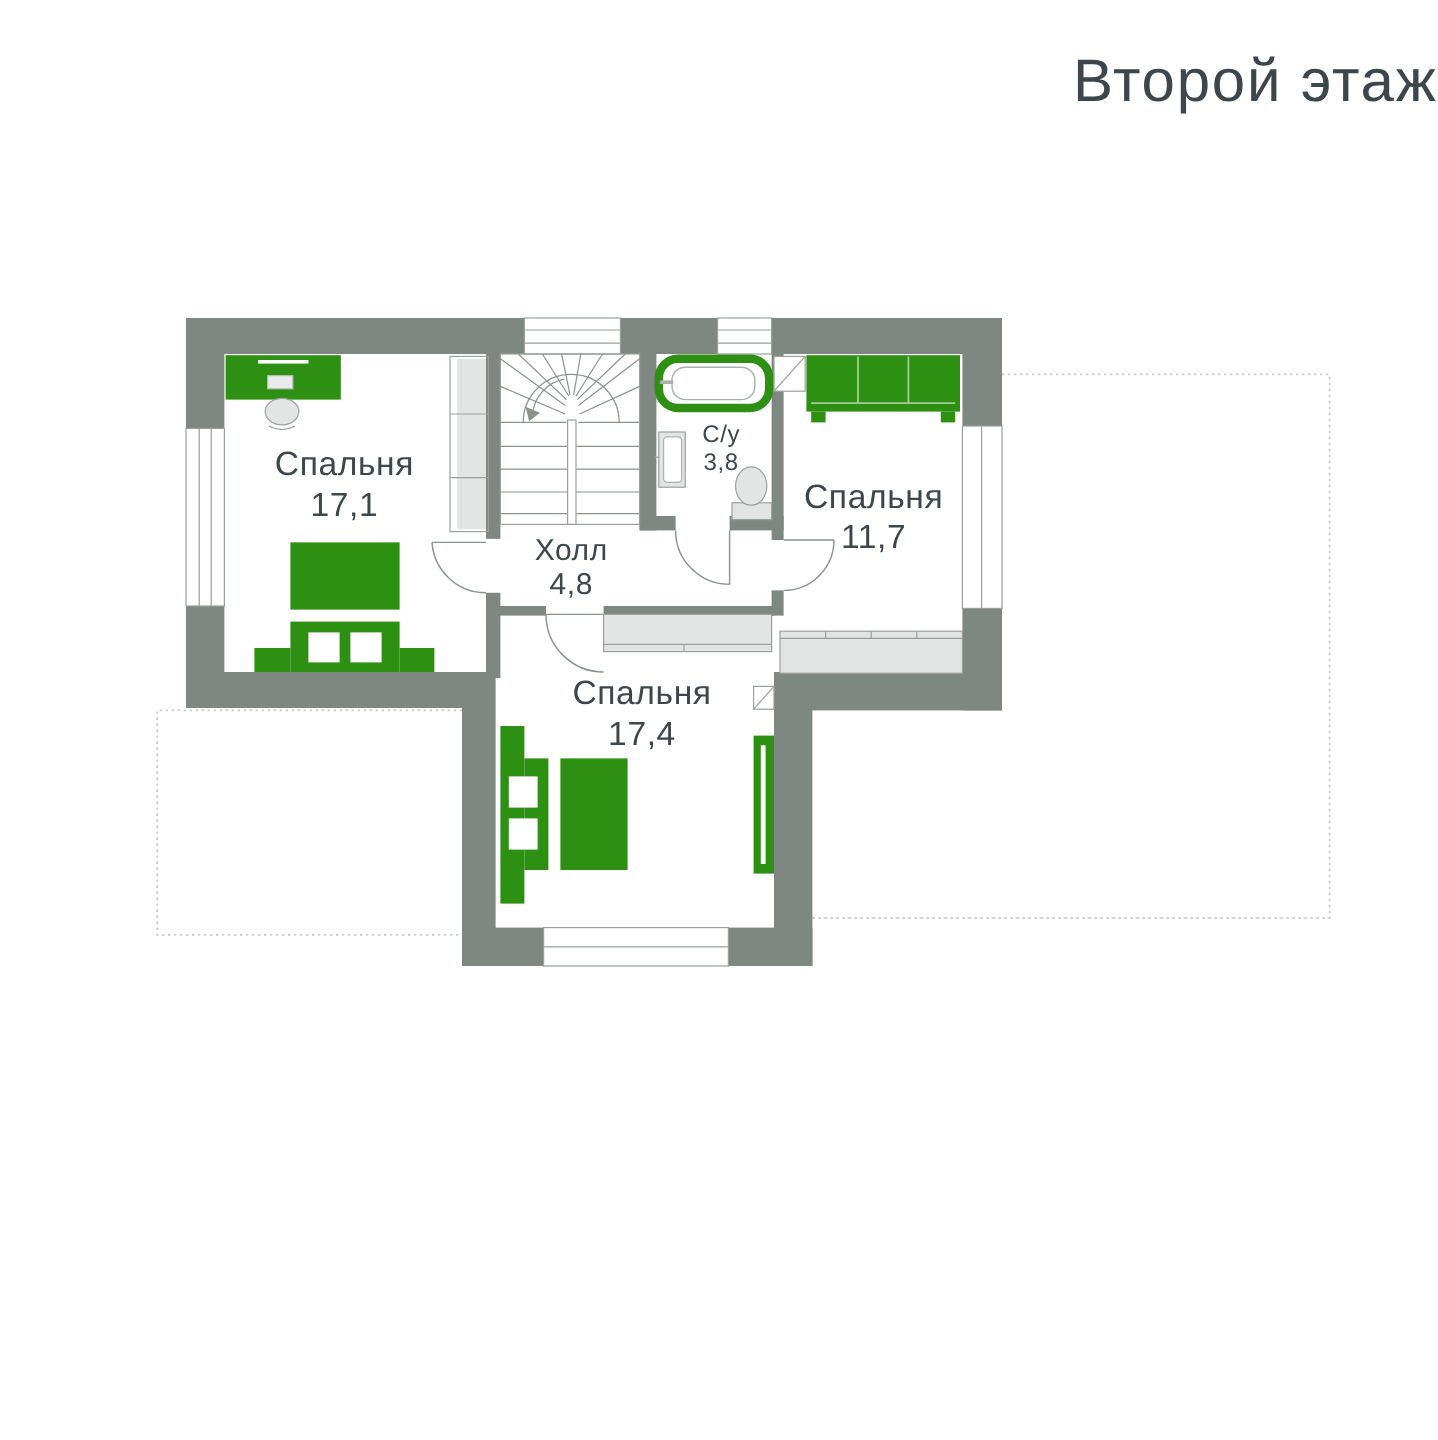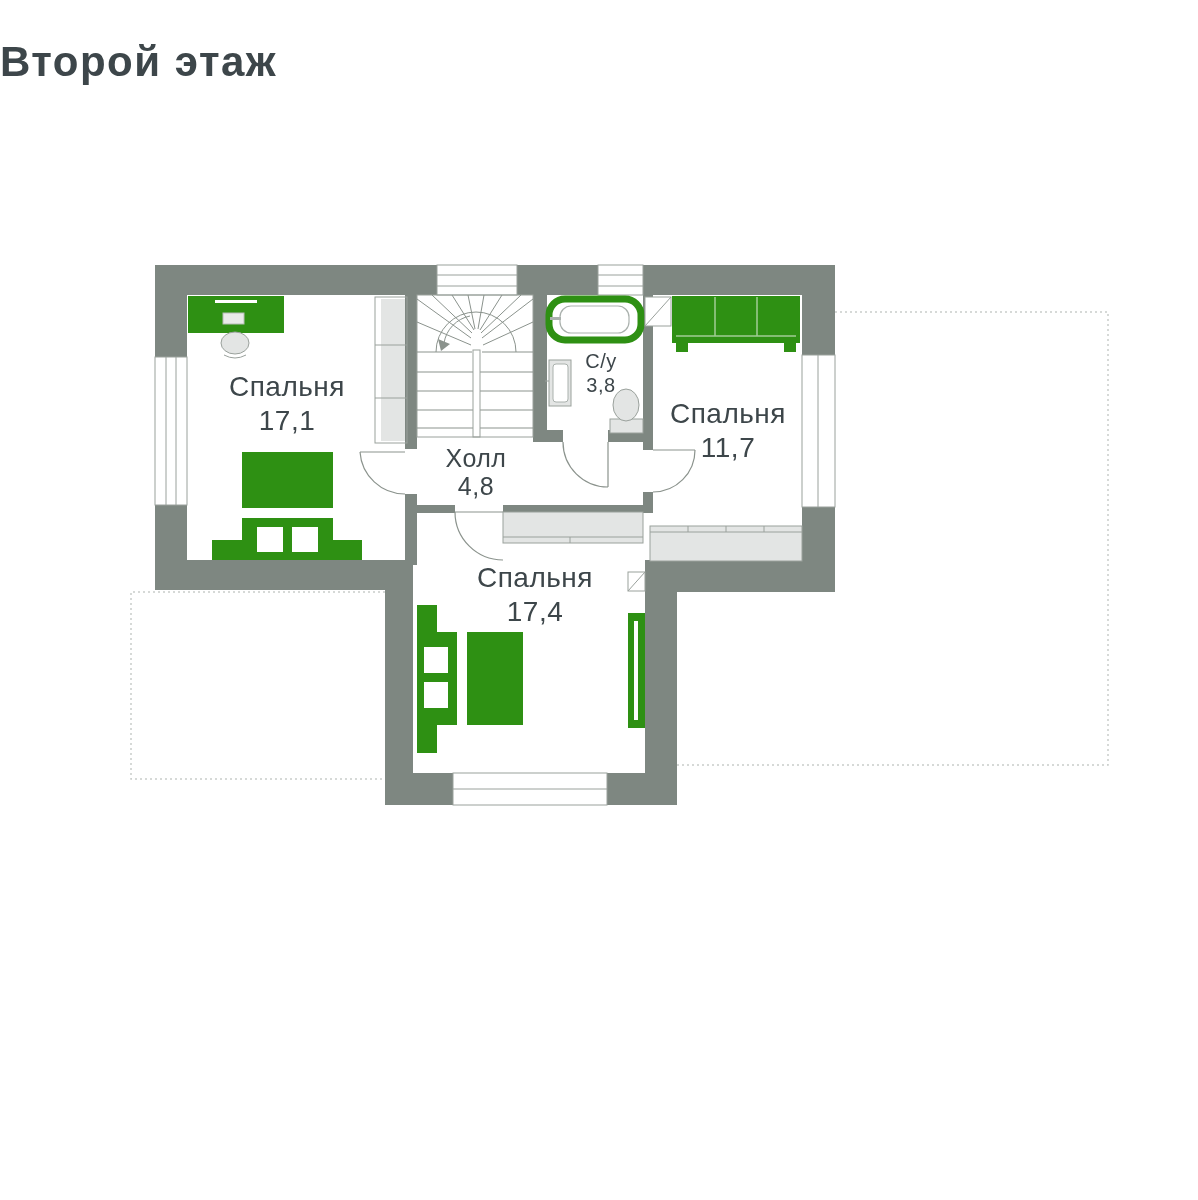--- a/index.html
+++ b/index.html
@@ -1,19 +1,19 @@
 <!DOCTYPE html>
 <html style="--wall: #7e8781; --green: #2e9013; --light: #e3e5e4; --stroke: #9aa19c; --text: #3d464a; --dash: #c9cdca;"><head>
 <meta charset="utf-8">
 <style>
   html,body{margin:0;padding:0;background:#fff;}
   .page{position:relative;width:1198px;height:1200px;background:#fff;overflow:hidden;
         font-family:"Liberation Sans",sans-serif;}
-  .title{position:absolute;top:38px;left:0;width:100%;text-align:left;
-         font-size:42px;font-weight:700;letter-spacing:1.5px;color:var(--text);}
+  .title{position:absolute;top:38px;left:0;width:100%;text-align:right;
+         font-size:50px;font-weight:400;letter-spacing:1.5px;color:var(--text);}
   svg{position:absolute;top:0;left:0;}
   .wall{fill:var(--wall);stroke:none;}
   .win{fill:#fff;stroke:var(--stroke);stroke-width:1;}
   .wline{stroke:var(--stroke);stroke-width:1;fill:none;}
   .thin{stroke:var(--stroke);stroke-width:1;fill:none;}
   .stair{stroke:#8b938d;stroke-width:1;fill:none;}
   .furn{fill:var(--light);stroke:var(--stroke);stroke-width:1;}
   .green{fill:var(--green);stroke:none;}
   .dash{stroke:var(--dash);stroke-width:1.5;fill:none;stroke-dasharray:2 3;}
   .door{stroke:#8b938d;stroke-width:1.2;fill:none;}

